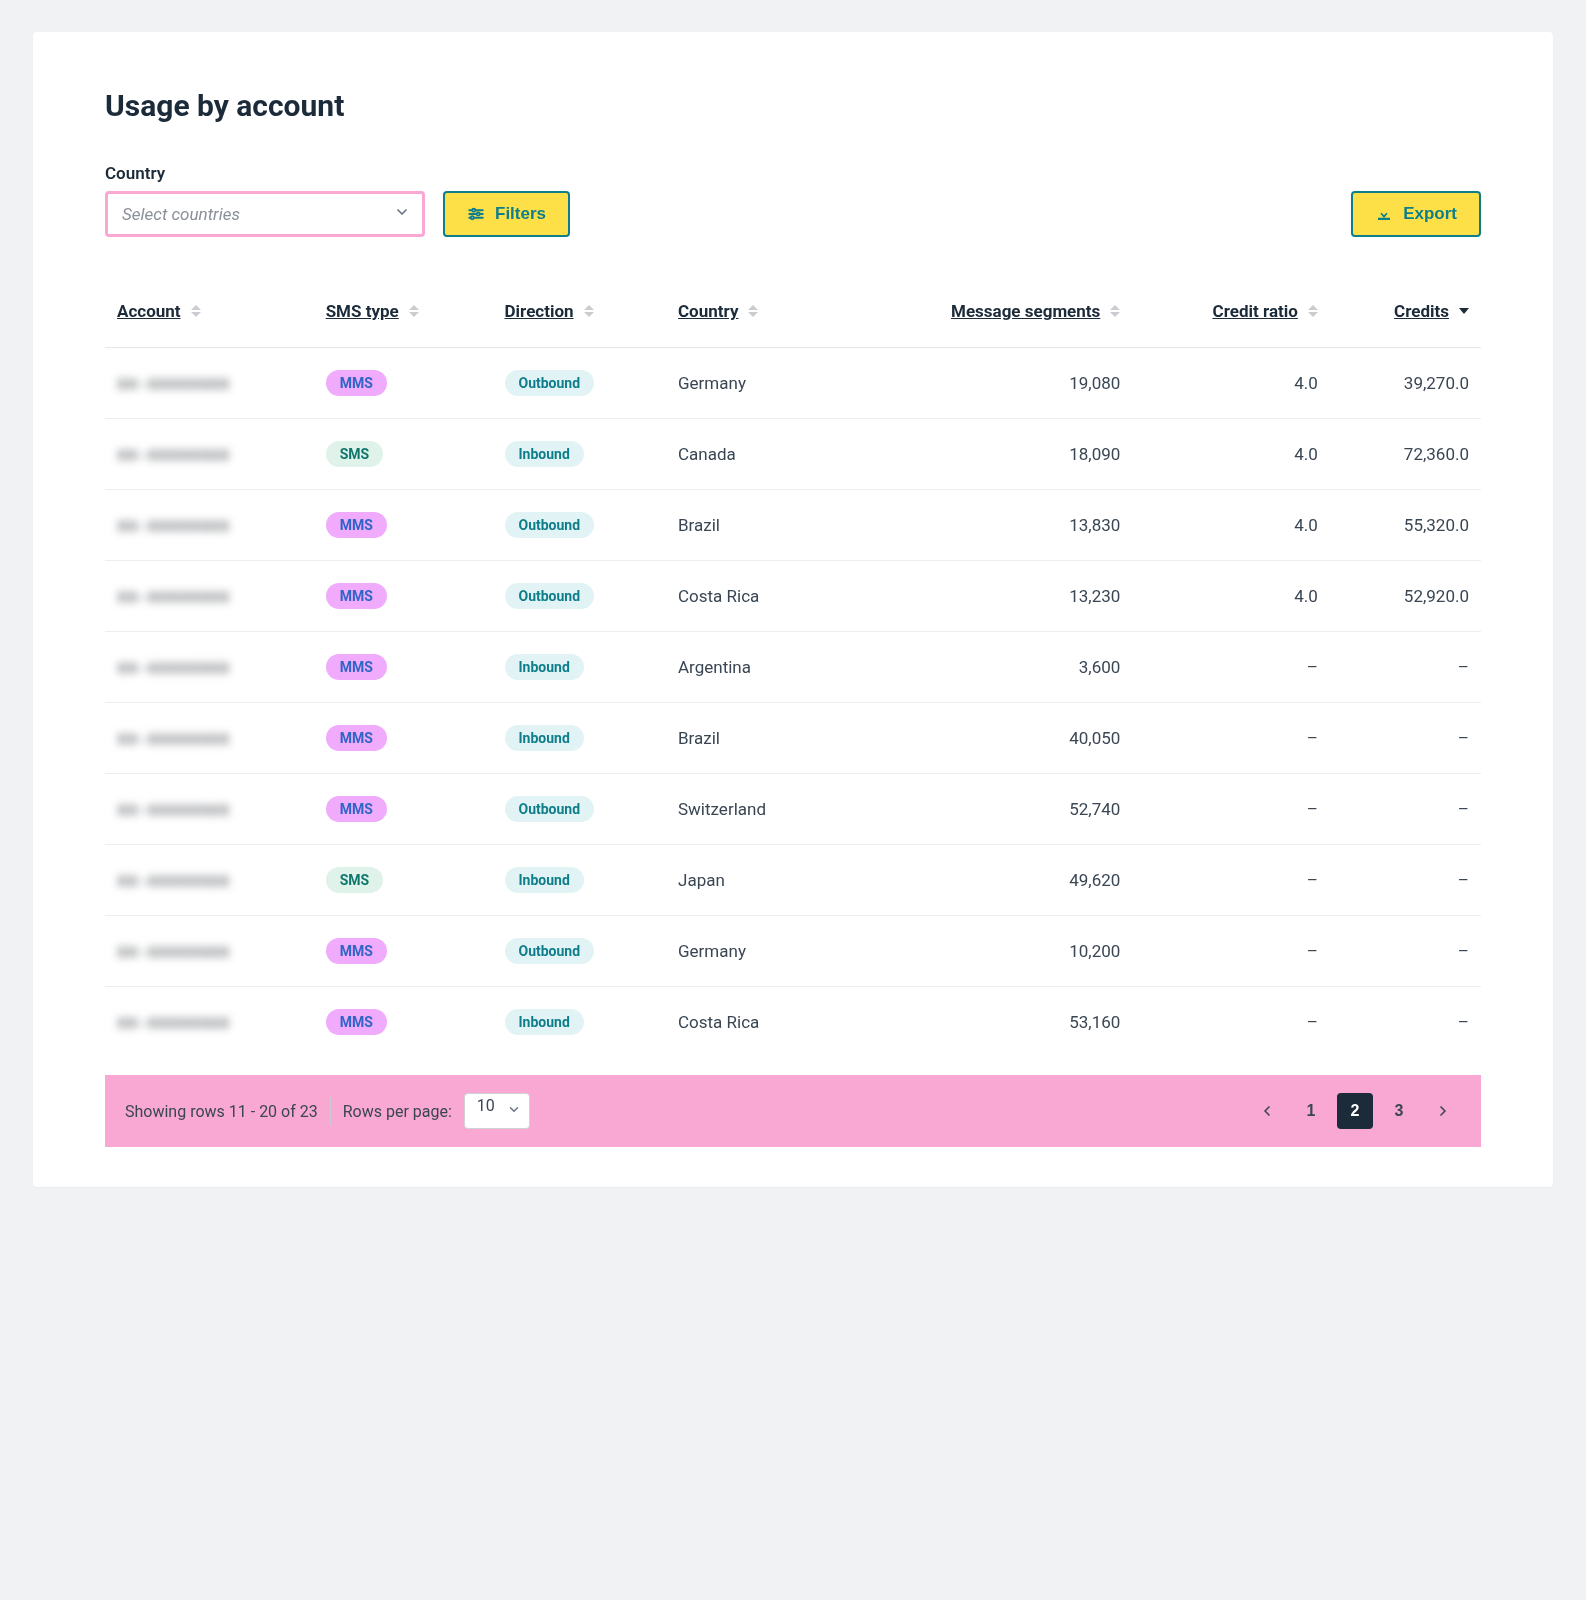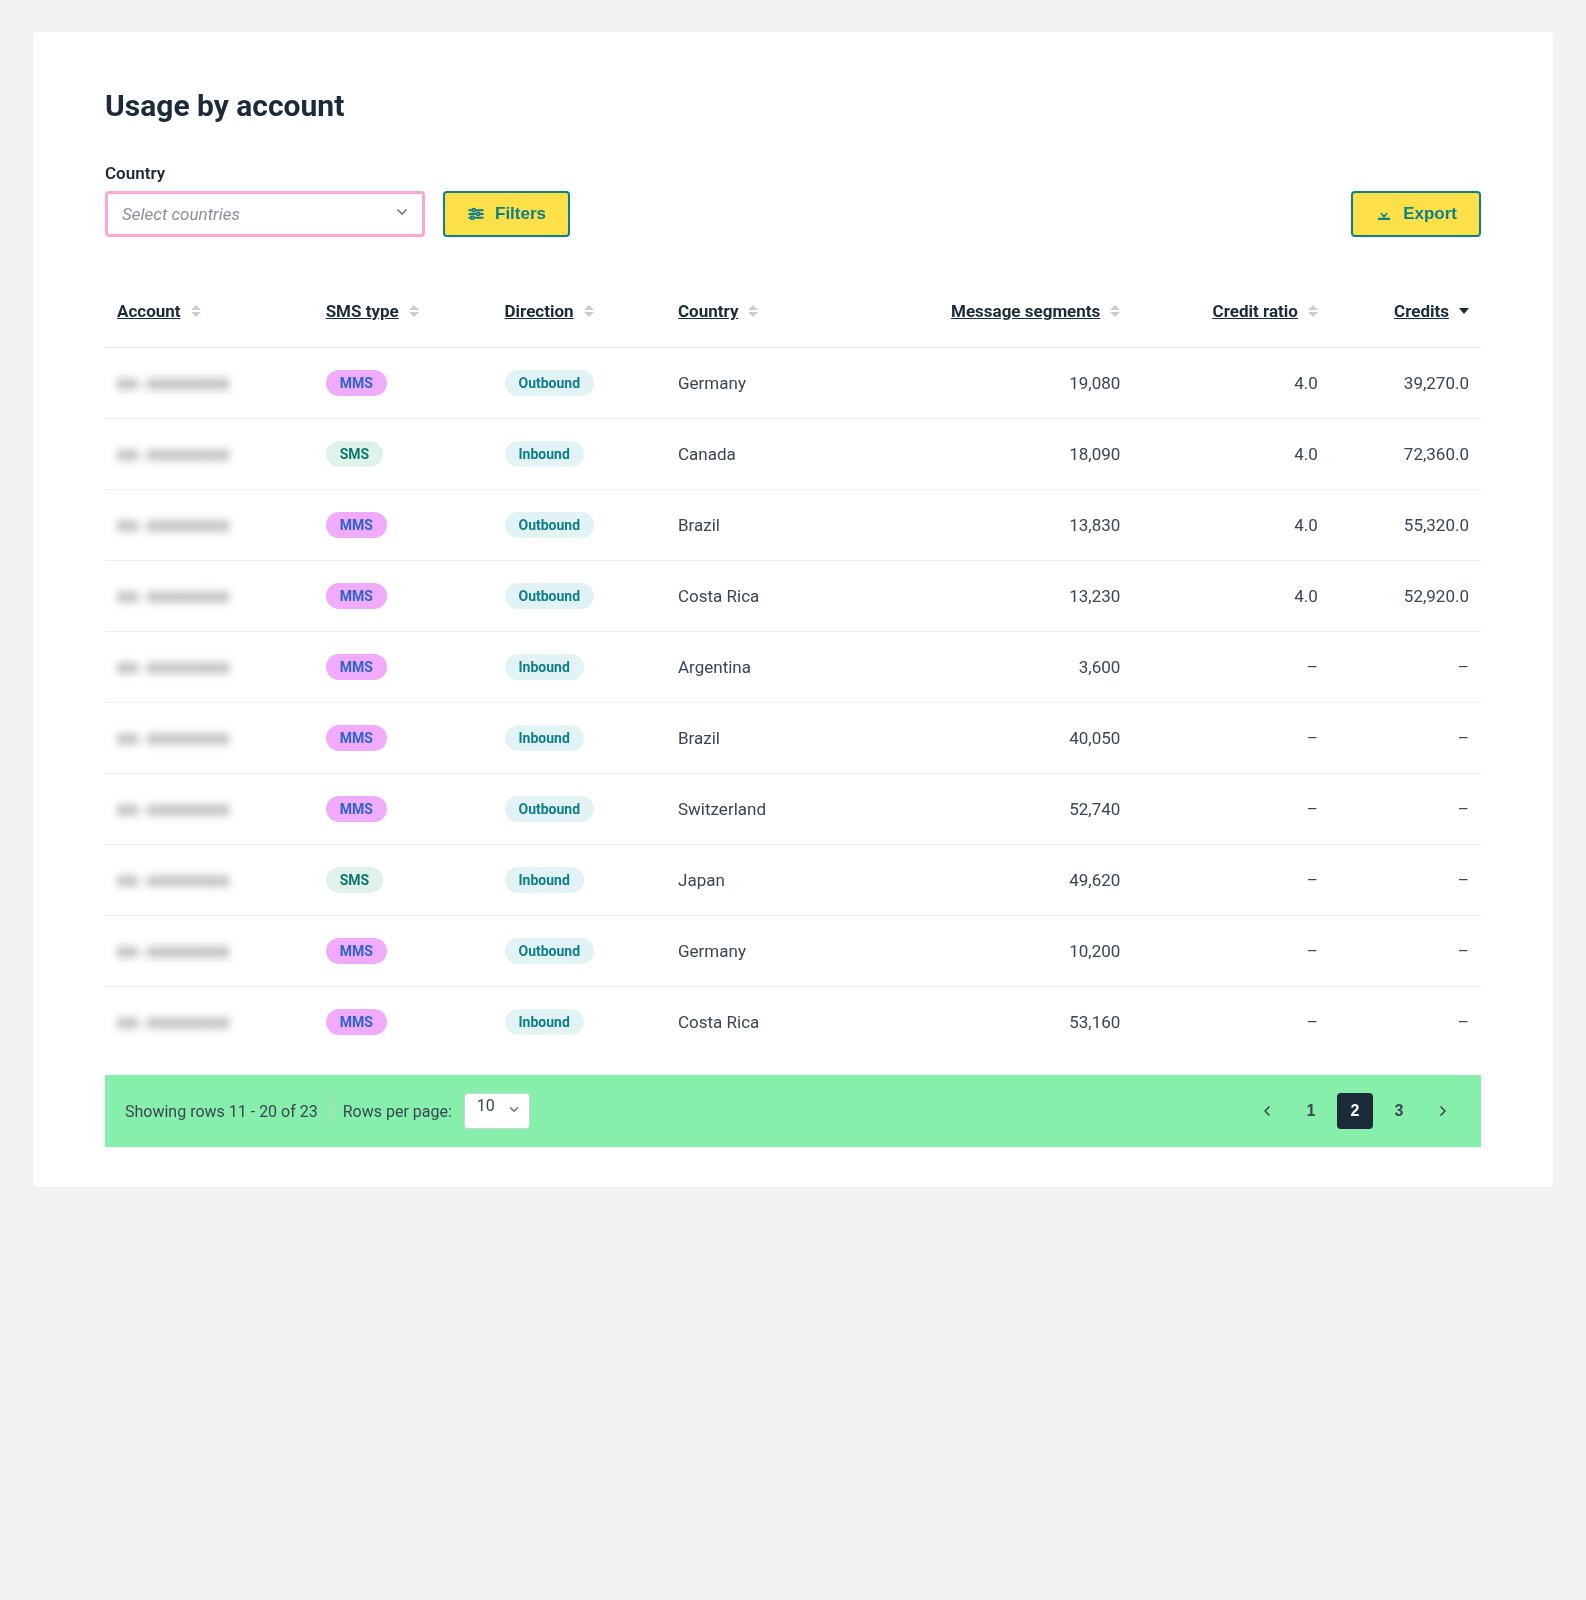--- a/index.html
+++ b/index.html
@@ -115,21 +115,21 @@
     border-radius: 999px;
     padding: 5px 14px;
     font-size: 14px;
     font-weight: 700;
   }
   .pill-mms { background: #f0abfc; color: #3065c8; text-align: right; }
   .pill-sms { background: #dff3ea; color: #0f766e; }
   .pill-dir { background: #e2f3f5; color: #0d7e8a; }
   .pagination-bar {
     margin-top: 18px;
-    background: #86efac;
+    background: #f9a8d4;
     padding: 18px 20px;
     display: flex;
     align-items: center;
     gap: 12px;
     font-size: 16px;
     color: #3a4653;
   }
   .vdiv { width: 1px; height: 28px; background: #c9ccd0; }
   .rows-select {
     border: 1px solid #cfd3d8;

